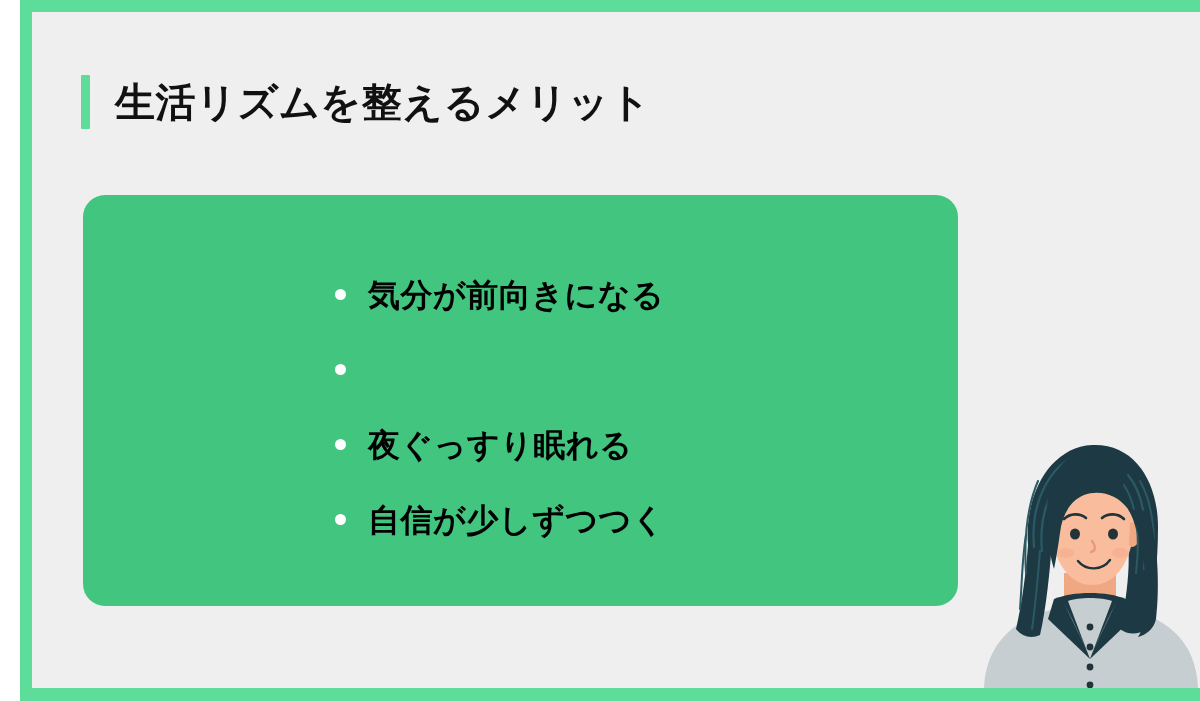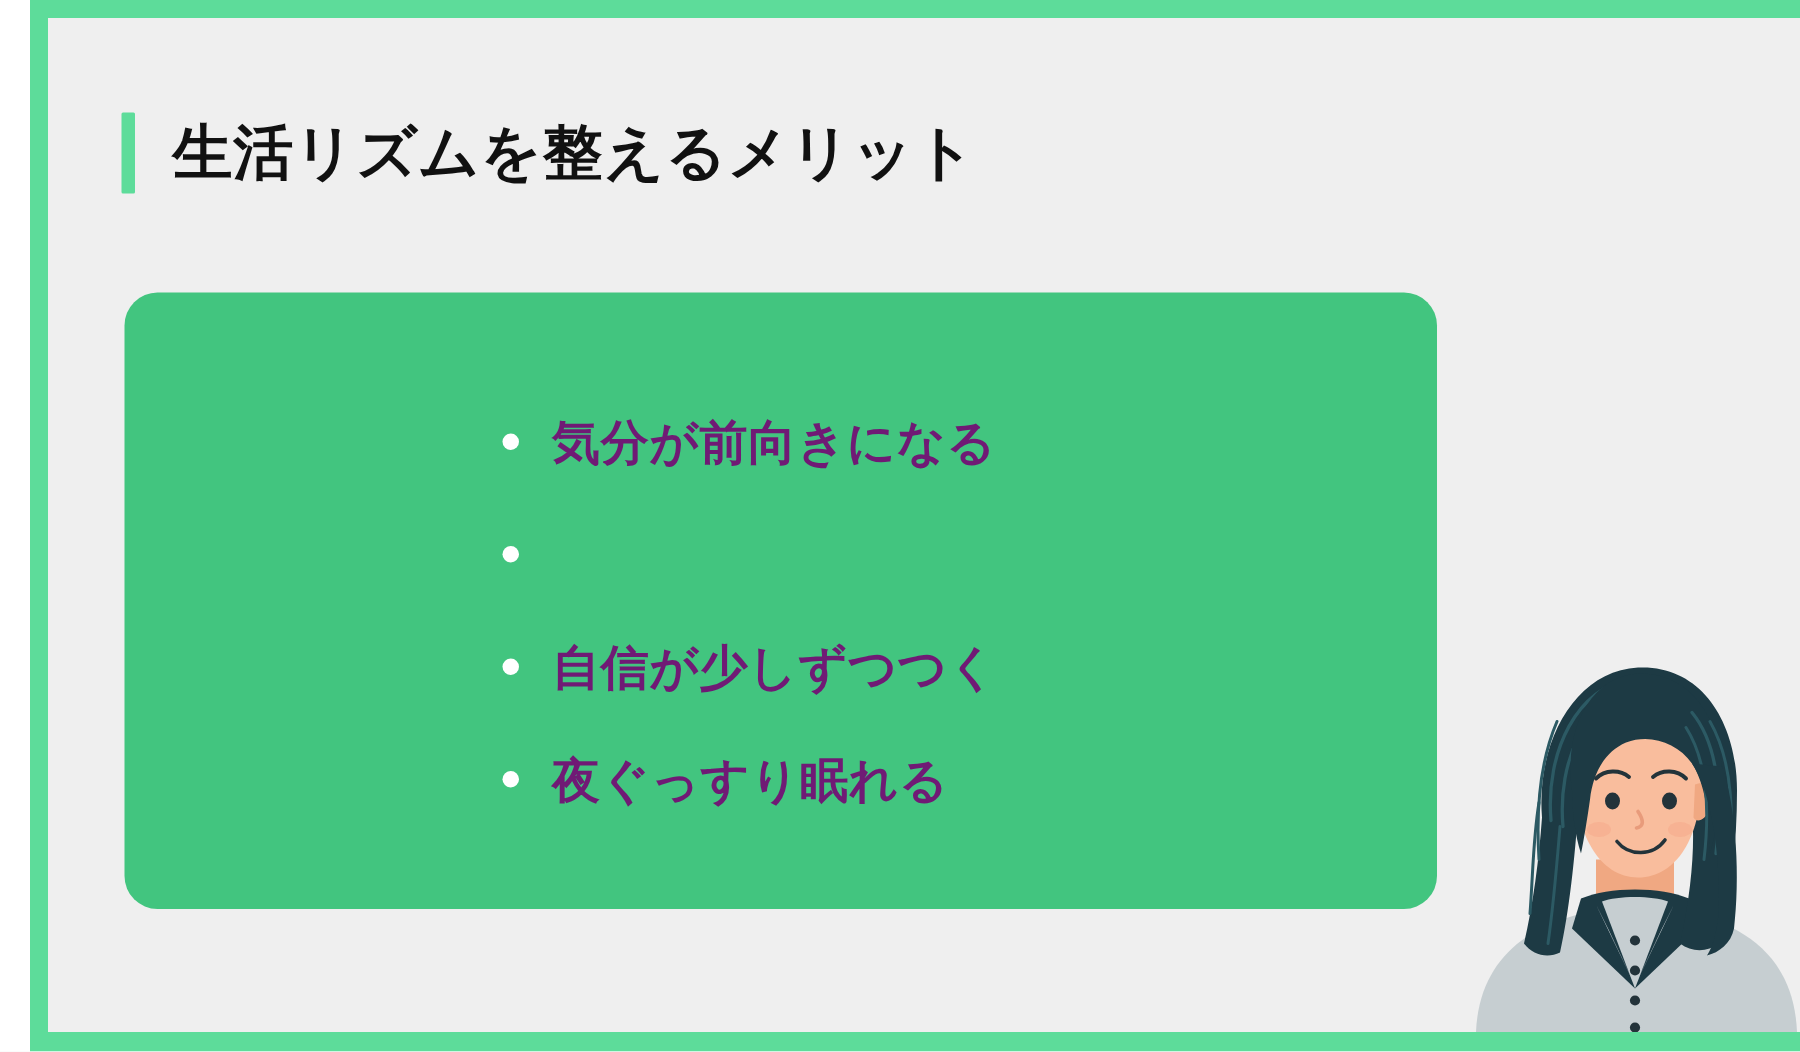--- a/index.html
+++ b/index.html
@@ -87,21 +87,21 @@
     width: 11px;
     height: 11px;
     border-radius: 50%;
     background: #ffffff;
     flex: none;
   }
   .bullet-label {
     margin-left: 22px;
     font-size: 32px;
     font-weight: 700;
-    color: #701a75;
+    color: #000000;
     white-space: nowrap;
     letter-spacing: 0.5px;
     line-height: 1;
   }
 
   
   .person {
     position: absolute;
     right: 0;
     bottom: 0;
@@ -129,25 +129,25 @@
       <ul class="bullet-list">
         <li class="bullet-item">
           <span class="bullet-dot"></span>
           <span class="bullet-label">気分が前向きになる</span>
         </li>
         <li class="bullet-item">
           <span class="bullet-dot"></span>
         </li>
         <li class="bullet-item">
           <span class="bullet-dot"></span>
+          <span class="bullet-label">夜ぐっすり眠れる</span>
+        </li>
+        <li class="bullet-item">
+          <span class="bullet-dot"></span>
           <span class="bullet-label">自信が少しずつつく</span>
-        </li>
-        <li class="bullet-item">
-          <span class="bullet-dot"></span>
-          <span class="bullet-label">夜ぐっすり眠れる</span>
         </li>
       </ul>
     </div>
 
     <div class="person">
       <svg viewBox="0 0 240 265" xmlns="http://www.w3.org/2000/svg">
         <defs>
           <clipPath id="frameClip">
             <rect x="0" y="0" width="240" height="265"></rect>
           </clipPath>

